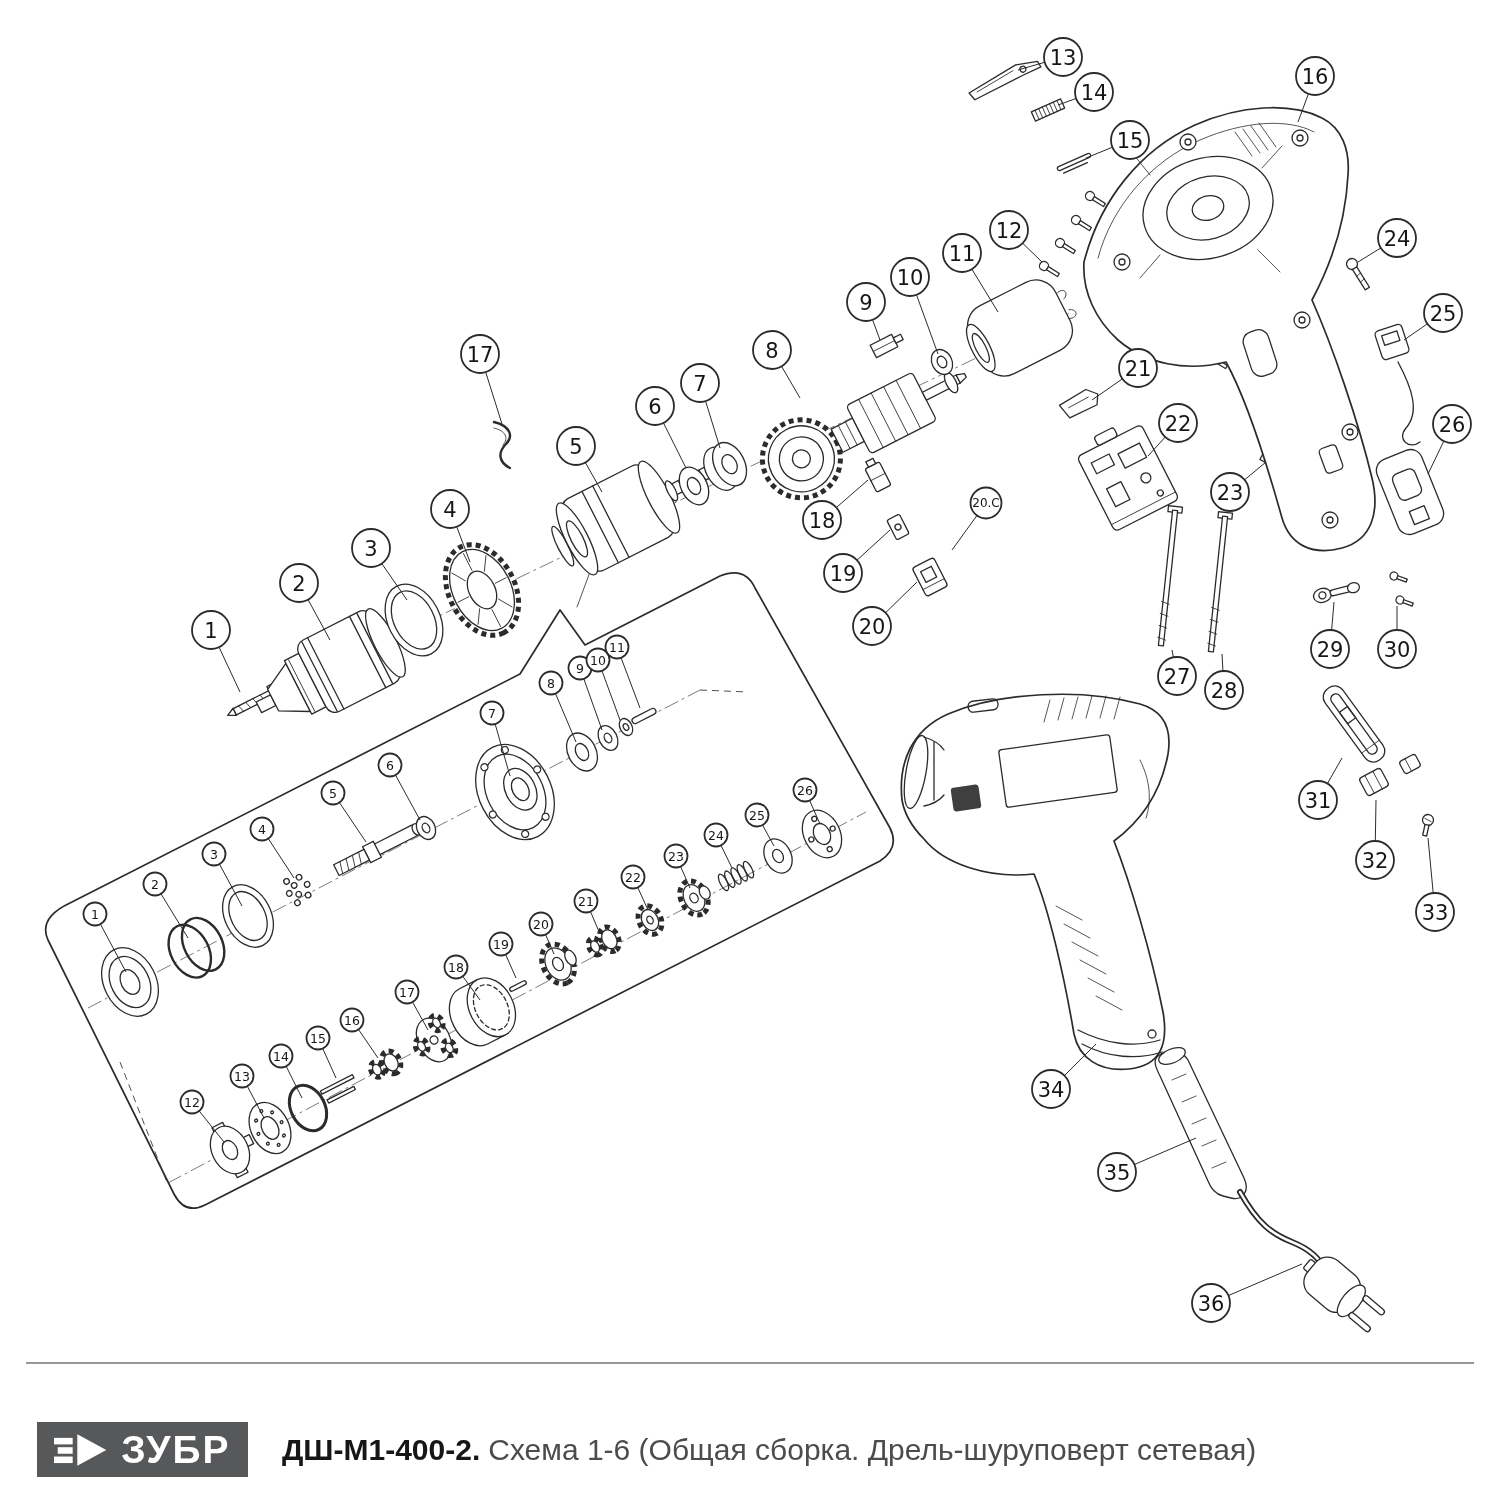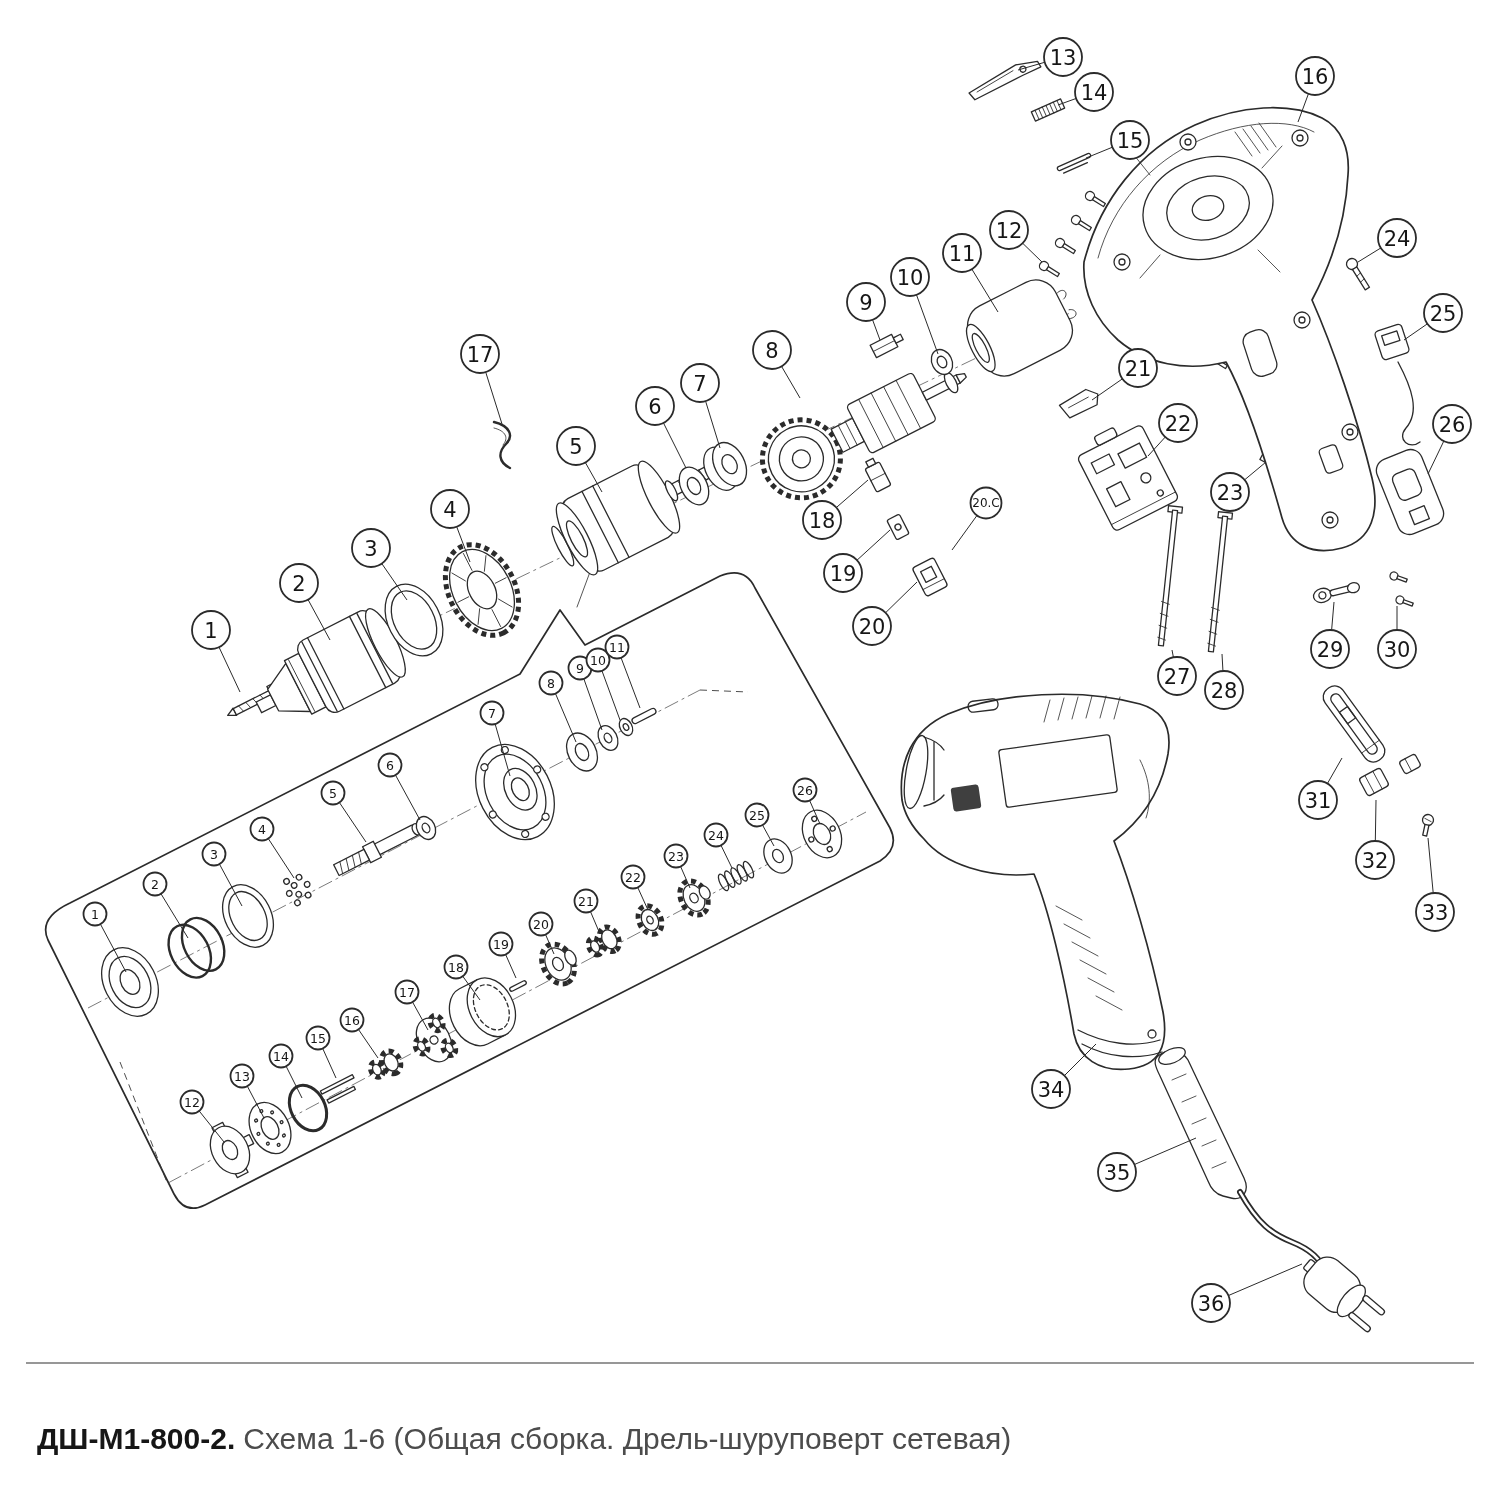--- a/index.html
+++ b/index.html
@@ -884,17 +884,26 @@
         <line x1="986" y1="503" x2="952" y2="550" class="leader"></line>
         <circle cx="986" cy="503" r="15.5" class="co"></circle>
         <text x="986" y="503" dy="0.36em" class="ct" font-size="12">20.C</text>
       </g>
     </g>
 </svg>
 
 <div class="footer">
   <div class="footer-rule"></div>
   <div class="footer-row">
+    <div class="logo">
+      <svg width="56" height="38" viewBox="0 0 60 40">
+        <rect x="0" y="7" width="20" height="7" fill="#fff"></rect>
+        <rect x="4" y="17" width="16" height="7" fill="#fff"></rect>
+        <rect x="0" y="27" width="20" height="7" fill="#fff"></rect>
+        <polygon points="25,3 56,20 25,37" fill="#fff"></polygon>
+      </svg>
+      <span class="logo-text">ЗУБР</span>
+    </div>
     <div class="title-line">
-      <span class="model">ДШ-М1-800-2.</span><span class="subtitle">Схема 1-6 (Общая сборка. Дрель-шуруповерт сетевая)</span>
+      <span class="model">ДШ-М1-400-2.</span><span class="subtitle">Схема 1-6 (Общая сборка. Дрель-шуруповерт сетевая)</span>
     </div>
   </div>
 </div>
 
 </body></html>

